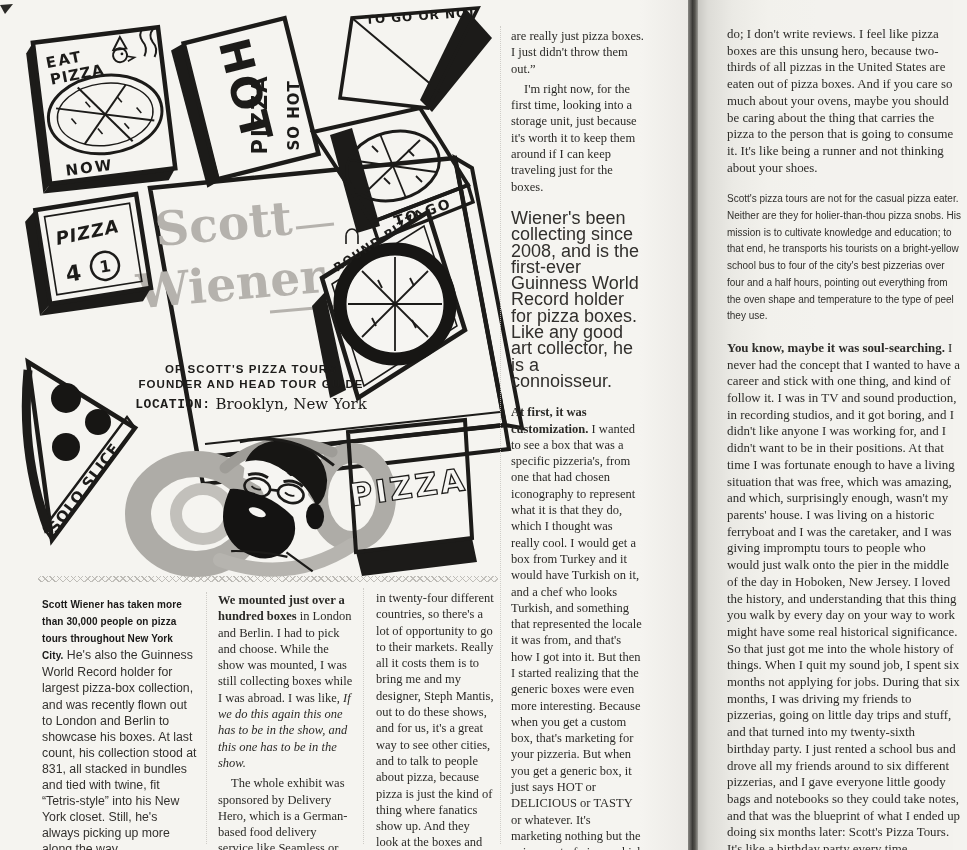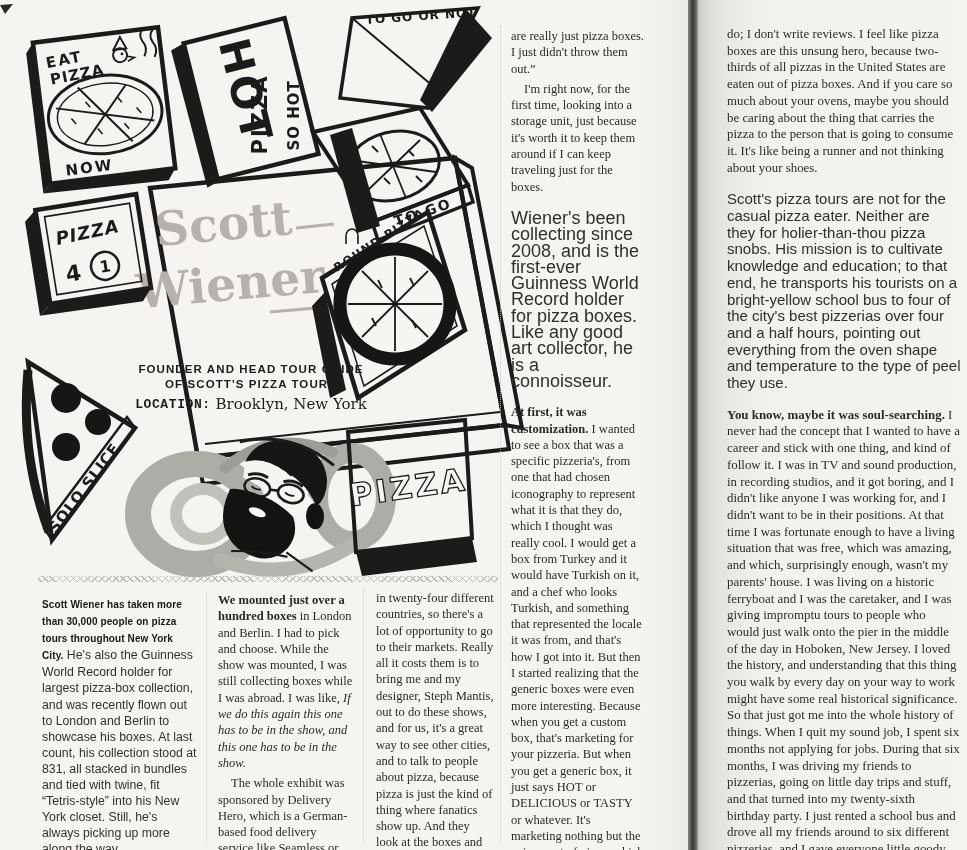--- a/index.html
+++ b/index.html
@@ -20,21 +20,21 @@
   .sans{font-family:"Liberation Sans",sans-serif;font-size:18px;line-height:16.3px;color:#312f2c;}
   .lead-bold{font-weight:bold;}
   .ital{font-style:italic;}
   #col1{left:38px;top:592px;width:163px;font-family:"Liberation Sans",sans-serif;font-size:12.3px;line-height:16.1px;color:#33312e;}
   #col1 .lead-bold{font-size:10px;letter-spacing:.1px;color:#191817;}
   #col2{left:214px;top:588px;width:143px;}
   #col3{left:372px;top:586px;width:126px;}
   #col4{left:507px;top:24px;width:141px;}
   #rcol{position:absolute;left:29px;top:26px;width:234px;font-size:12.9px;line-height:16.7px;color:#2d2c29;}
   #rcol p{margin:0;}
-  #rcol .sans{font-size:15px;line-height:16.7px;}
+  #rcol .sans{font-size:10px;line-height:16.7px;}
   
   .credentials{position:absolute;left:118px;top:362px;width:266px;text-align:center;color:#1d1c1a;}
   .cred-role{font-family:"Liberation Sans",sans-serif;font-weight:bold;font-size:11.5px;letter-spacing:1.1px;line-height:15px;}
   .cred-line{margin-top:3px;font-size:15px;font-family:"DejaVu Serif",serif;}
   .cred-label{font-family:Liberation Mono, monospace;font-weight:bold;font-size:13px;letter-spacing:.6px;vertical-align:1px;}
   
   .squiggle{position:absolute;left:38px;top:576px;width:460px;height:6px;opacity:.75;
     background:
       repeating-linear-gradient(45deg,transparent 0 2px,#a9a7a2 2px 3px,transparent 3px 5px),
       repeating-linear-gradient(-45deg,transparent 0 2px,#b4b2ad 2px 3px,transparent 3px 5px);}
@@ -197,22 +197,22 @@
       </g>
 
       <g>
         <polygon points="356,552 472,538 477,562 362,576" fill="#1c1b19"></polygon>
         <polygon points="348,432 465,420 472,538 356,552" fill="#f6f5f2" class="ink" stroke-width="4"></polygon>
         <text x="410" y="498" text-anchor="middle" font-family="DejaVu Sans,sans-serif" font-weight="bold" font-size="31" letter-spacing="3" fill="#f6f5f2" stroke="#1c1b19" stroke-width="1.3" transform="rotate(-8 410 498)">PIZZA</text>
       </g>
     </svg>
 
     <div class="credentials">
+      <div class="cred-role">OF SCOTT'S PIZZA TOURS</div>
       <div class="cred-role">FOUNDER AND HEAD TOUR GUIDE</div>
-      <div class="cred-role">OF SCOTT'S PIZZA TOURS</div>
       <div class="cred-line"><span class="cred-label">LOCATION:</span> <span>Brooklyn, New York</span></div>
     </div>
 
     <div class="squiggle"></div>
     <div class="vrule" id="vr1"></div>
     <div class="vrule" id="vr2"></div>
     <div class="vrule" id="vr3"></div>
 
     <div class="col" id="col1">
       <p><span class="lead-bold">Scott Wiener has taken more than 30,000 people on pizza tours throughout New York City.</span><span> He's also the Guinness World Record holder for largest pizza-box collection, and was recently flown out to London and Berlin to showcase his boxes. At last count, his collection stood at 831, all stacked in bundles and tied with twine, fit “Tetris-style” into his New York closet. Still, he's always picking up more along the way.</span></p>

